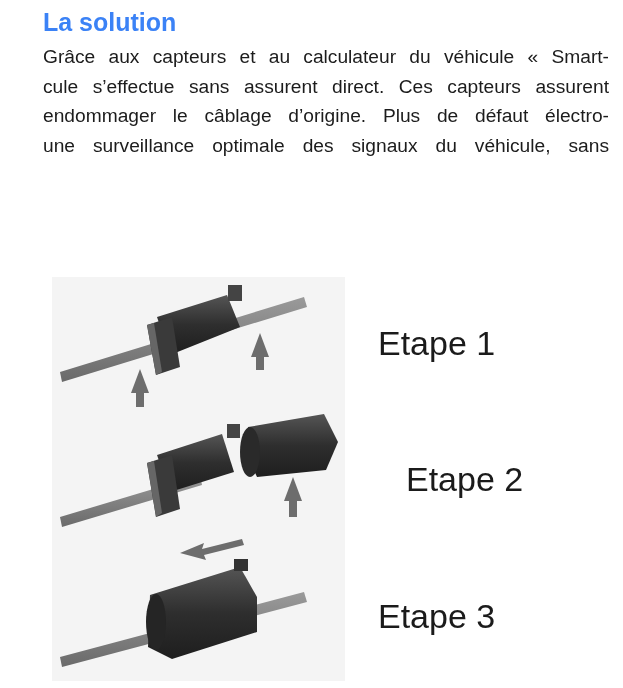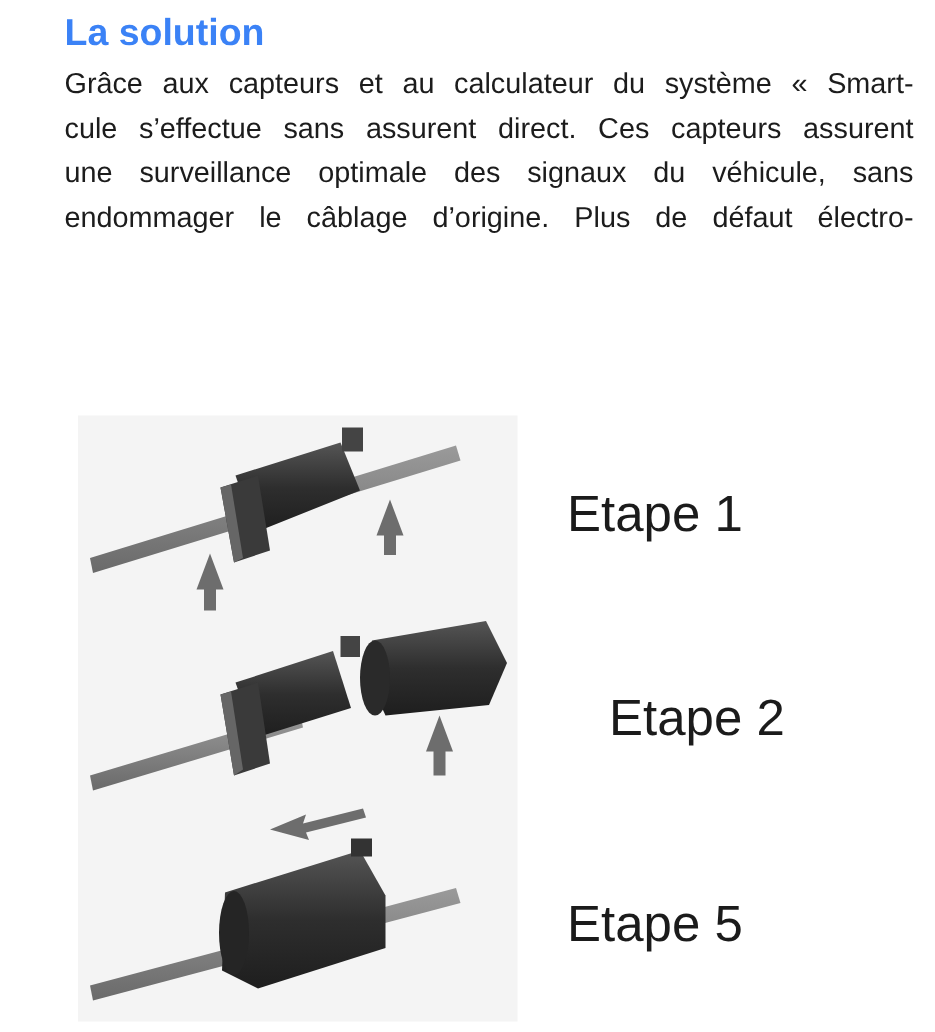--- a/index.html
+++ b/index.html
@@ -13,24 +13,24 @@
     .figure { position: absolute; left: 52px; top: 277px; width: 293px; height: 404px; background: #f4f4f4; }
     .figure svg { display: block; }
     .step { position: absolute; left: 378px; font-size: 34px; font-weight: normal; color: #1b1b1b; }
   </style>
 </head>
 <body>
 
 <div class="heading">La solution</div>
 
 <div class="para">
-  <span class="line">Grâce aux capteurs et au calculateur du système « Smart-</span>
+  <span class="line">Grâce aux capteurs et au calculateur du véhicule « Smart-</span>
   <span class="line">cule s’effectue sans assurent direct.  Ces capteurs assurent</span>
+  <span class="line">endommager le câblage d’origine. Plus de défaut électro-</span>
   <span class="line">une surveillance optimale des signaux du véhicule, sans</span>
-  <span class="line">endommager le câblage d’origine. Plus de défaut électro-</span>
 </div>
 
 <div class="figure">
   <svg width="293" height="404" viewBox="0 0 293 404" xmlns="http://www.w3.org/2000/svg">
     <defs>
       <linearGradient id="rod" x1="0" y1="0" x2="0" y2="1">
         <stop offset="0" stop-color="#9a9a9a"></stop>
         <stop offset="1" stop-color="#6a6a6a"></stop>
       </linearGradient>
       <linearGradient id="body" x1="0" y1="0" x2="0" y2="1">
@@ -66,13 +66,13 @@
       <polygon points="8,380 252,315 255,325 10,390" fill="url(#rod)"></polygon>
       <polygon points="98,318 188,290 205,320 205,355 120,382 96,370" fill="url(#body)"></polygon>
       <ellipse cx="104" cy="345" rx="10" ry="28" fill="#252525"></ellipse>
       <rect x="182" y="282" width="14" height="12" fill="#333"></rect>
     </g>
   </svg>
 </div>
 
 <div class="step" style="top: 324px;">Etape 1</div>
 <div class="step" style="top: 460px; margin-left: 28px;">Etape 2</div>
-<div class="step" style="top: 597px;">Etape 5</div>
+<div class="step" style="top: 597px;">Etape 3</div>
 
 </body></html>

